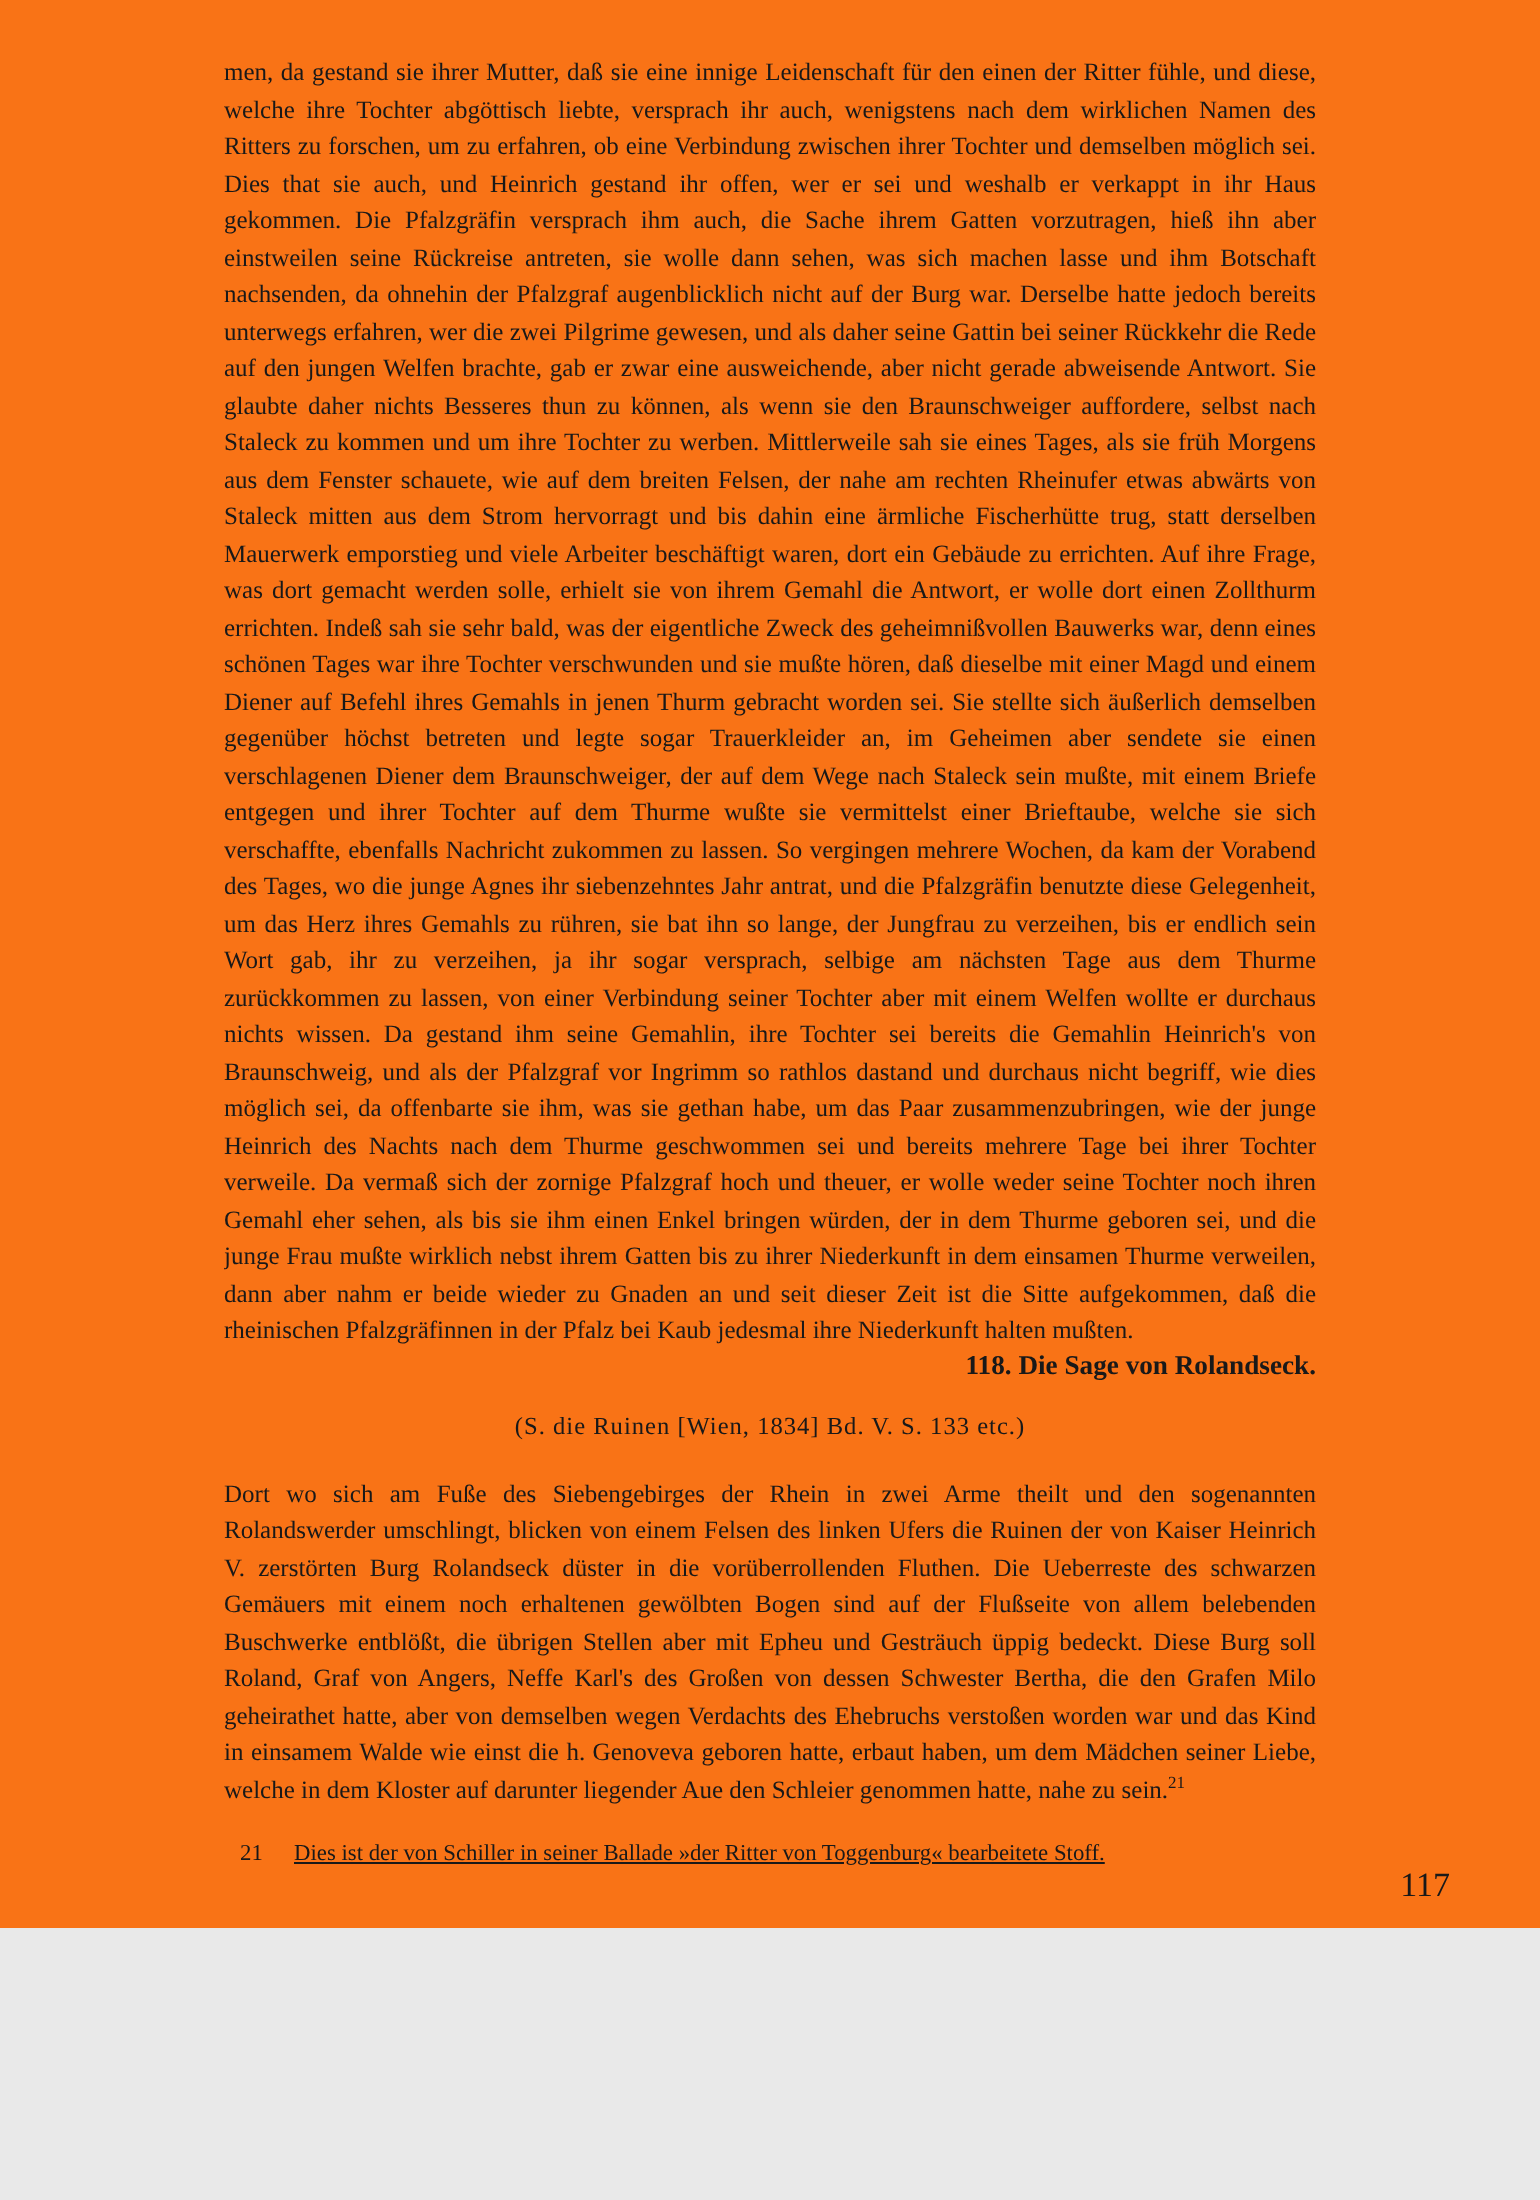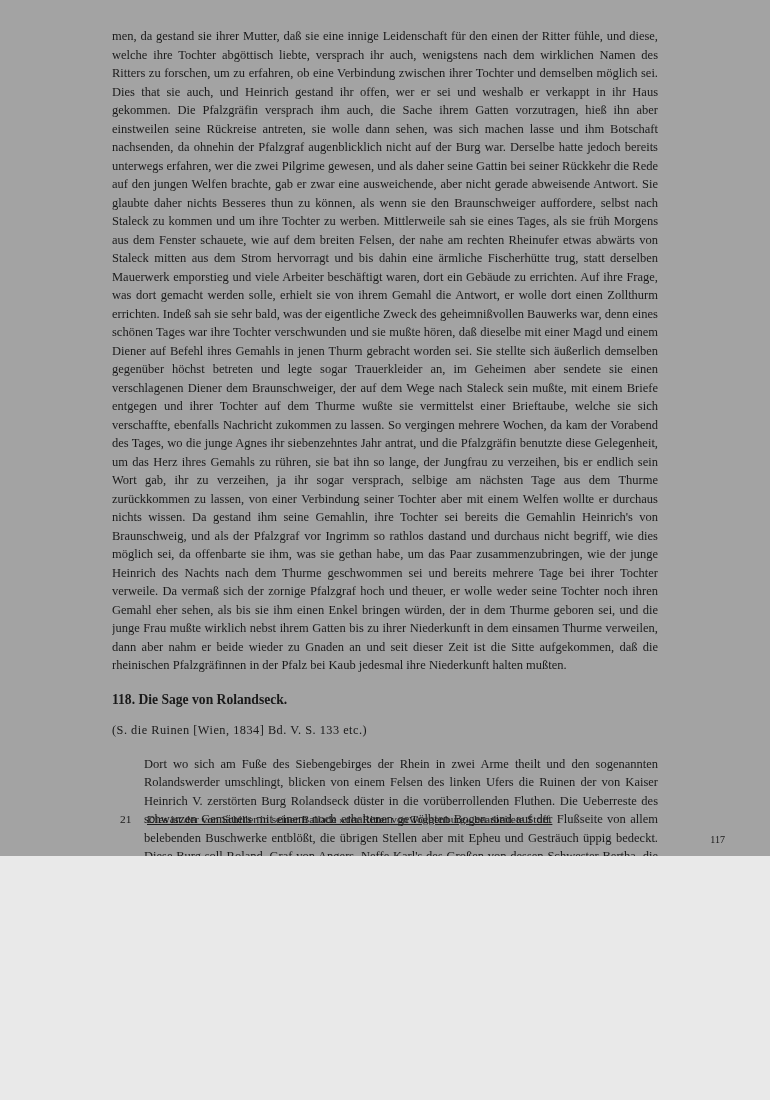--- a/index.html
+++ b/index.html
@@ -4,68 +4,68 @@
 <style>
   * { margin: 0; padding: 0; box-sizing: border-box; }
   html, body { background: #e9e9e9; }
   body {
     width: 770px; height: 1100px;
     font-family: "Liberation Serif", "DejaVu Serif", serif;
     color: #191919;
   }
   .page {
     position: relative;
-    width: 770px; height: 856px;
-    background: #a3a3a3;
+    width: 770px; height: 964px;
+    background: #f97316;
     overflow: hidden;
   }
   .text-flow {
     position: absolute;
     left: 112px; top: 27px;
     width: 546px;
     max-height: 1014px;
     overflow: hidden;
   }
   .body-par {
     font-size: 12.5px;
     line-height: 18.5px;
     text-align: justify;
   }
   .heading {
     font-size: 13.6px;
     font-weight: bold;
-    text-align: left;
-    margin-top: 17px;
+    text-align: right;
   }
   .source {
     font-size: 12.3px;
+    text-align: center;
     margin-top: 15px;
     letter-spacing: 0.5px;
   }
-  .par-after-source { margin-top: 17px; margin-left: 32px; }
+  .par-after-source { margin-top: 17px; }
   .indent-first { text-indent: 15px; }
   sup.fn-ref {
     font-size: 8.5px;
     line-height: 0;
     vertical-align: super;
   }
   .footnote {
     position: absolute;
     left: 112px; bottom: 30px;
     width: 546px;
     font-size: 11.4px;
     line-height: 14px;
     display: flex;
   }
   .fn-num { width: 35px; padding-left: 8px; flex: none; }
   .fn-text { flex: 1; text-decoration: underline; }
   .page-number {
     position: absolute;
     right: 45px; bottom: 11px;
-    font-size: 10px;
+    font-size: 17px;
   }
 </style>
 </head>
 <body>
 
 <div class="page">
 
   <div class="text-flow">
 
     <p class="body-par">men, da gestand sie ihrer Mutter, daß sie eine innige Leidenschaft für den einen der Ritter fühle, und diese, welche ihre Tochter abgöttisch liebte, versprach ihr auch, wenigstens nach dem wirklichen Namen des Ritters zu forschen, um zu erfahren, ob eine Verbindung zwischen ihrer Tochter und demselben möglich sei. Dies that sie auch, und Heinrich gestand ihr offen, wer er sei und weshalb er verkappt in ihr Haus gekommen. Die Pfalzgräfin versprach ihm auch, die Sache ihrem Gatten vorzutragen, hieß ihn aber einstweilen seine Rückreise antreten, sie wolle dann sehen, was sich machen lasse und ihm Botschaft nachsenden, da ohnehin der Pfalzgraf augenblicklich nicht auf der Burg war. Derselbe hatte jedoch bereits unterwegs erfahren, wer die zwei Pilgrime gewesen, und als daher seine Gattin bei seiner Rückkehr die Rede auf den jungen Welfen brachte, gab er zwar eine ausweichende, aber nicht gerade abweisende Antwort. Sie glaubte daher nichts Besseres thun zu können, als wenn sie den Braunschweiger auffordere, selbst nach Staleck zu kommen und um ihre Tochter zu werben. Mittlerweile sah sie eines Tages, als sie früh Morgens aus dem Fenster schauete, wie auf dem breiten Felsen, der nahe am rechten Rheinufer etwas abwärts von Staleck mitten aus dem Strom hervorragt und bis dahin eine ärmliche Fischerhütte trug, statt derselben Mauerwerk emporstieg und viele Arbeiter beschäftigt waren, dort ein Gebäude zu errichten. Auf ihre Frage, was dort gemacht werden solle, erhielt sie von ihrem Gemahl die Antwort, er wolle dort einen Zollthurm errichten. Indeß sah sie sehr bald, was der eigentliche Zweck des geheimnißvollen Bauwerks war, denn eines schönen Tages war ihre Tochter verschwunden und sie mußte hören, daß dieselbe mit einer Magd und einem Diener auf Befehl ihres Gemahls in jenen Thurm gebracht worden sei. Sie stellte sich äußerlich demselben gegenüber höchst betreten und legte sogar Trauerkleider an, im Geheimen aber sendete sie einen verschlagenen Diener dem Braunschweiger, der auf dem Wege nach Staleck sein mußte, mit einem Briefe entgegen und ihrer Tochter auf dem Thurme wußte sie vermittelst einer Brieftaube, welche sie sich verschaffte, ebenfalls Nachricht zukommen zu lassen. So vergingen mehrere Wochen, da kam der Vorabend des Tages, wo die junge Agnes ihr siebenzehntes Jahr antrat, und die Pfalzgräfin benutzte diese Gelegenheit, um das Herz ihres Gemahls zu rühren, sie bat ihn so lange, der Jungfrau zu verzeihen, bis er endlich sein Wort gab, ihr zu verzeihen, ja ihr sogar versprach, selbige am nächsten Tage aus dem Thurme zurückkommen zu lassen, von einer Verbindung seiner Tochter aber mit einem Welfen wollte er durchaus nichts wissen. Da gestand ihm seine Gemahlin, ihre Tochter sei bereits die Gemahlin Heinrich's von Braunschweig, und als der Pfalzgraf vor Ingrimm so rathlos dastand und durchaus nicht begriff, wie dies möglich sei, da offenbarte sie ihm, was sie gethan habe, um das Paar zusammenzubringen, wie der junge Heinrich des Nachts nach dem Thurme geschwommen sei und bereits mehrere Tage bei ihrer Tochter verweile. Da vermaß sich der zornige Pfalzgraf hoch und theuer, er wolle weder seine Tochter noch ihren Gemahl eher sehen, als bis sie ihm einen Enkel bringen würden, der in dem Thurme geboren sei, und die junge Frau mußte wirklich nebst ihrem Gatten bis zu ihrer Niederkunft in dem einsamen Thurme verweilen, dann aber nahm er beide wieder zu Gnaden an und seit dieser Zeit ist die Sitte aufgekommen, daß die rheinischen Pfalzgräfinnen in der Pfalz bei Kaub jedesmal ihre Niederkunft halten mußten.</p>

